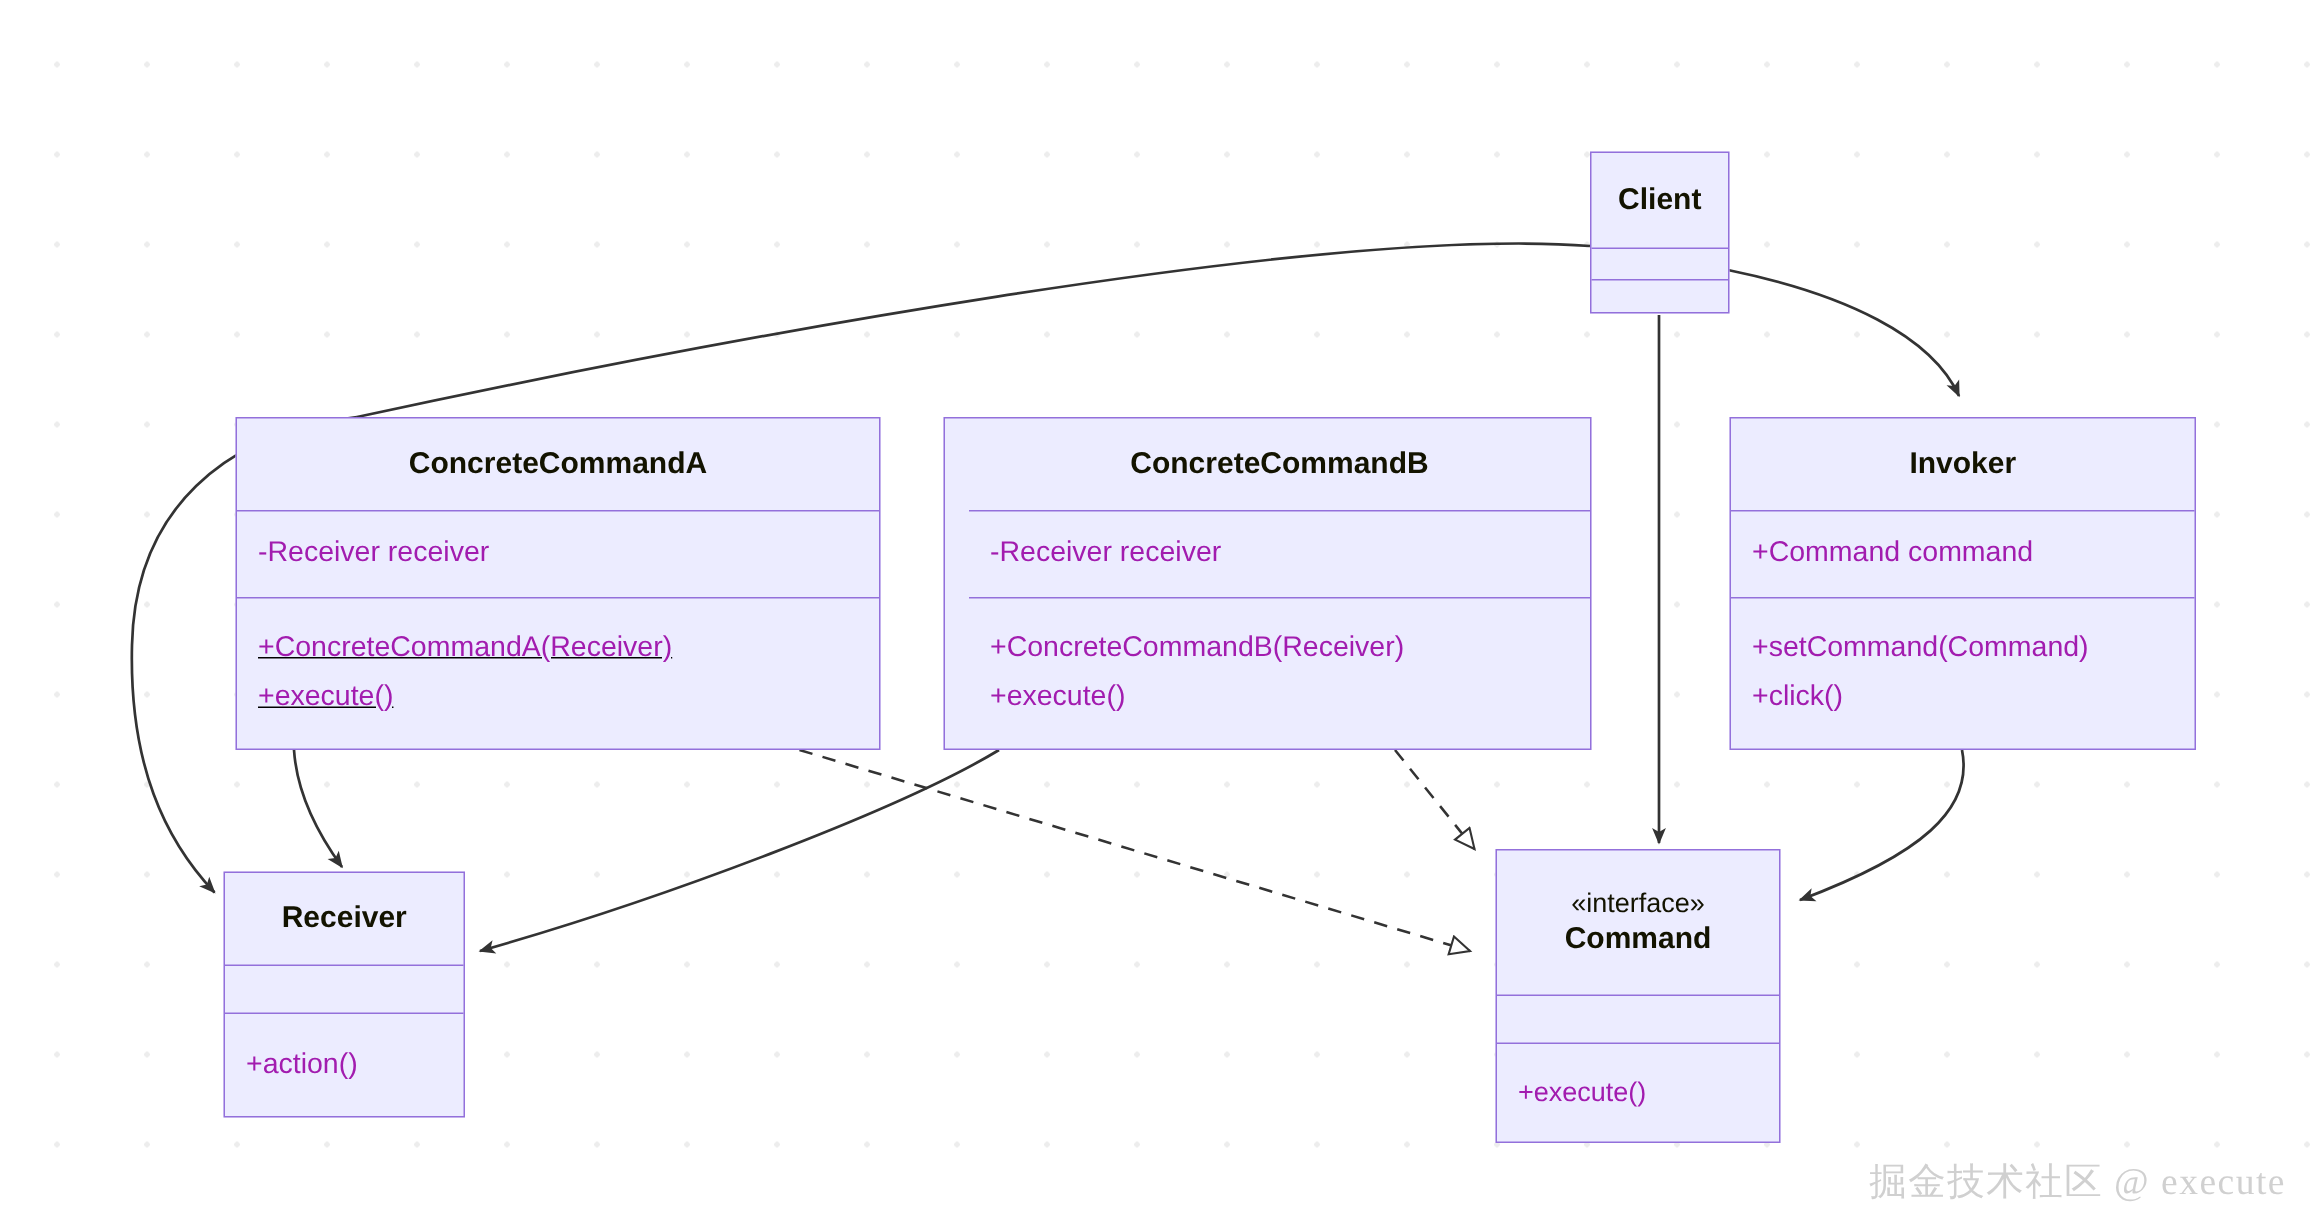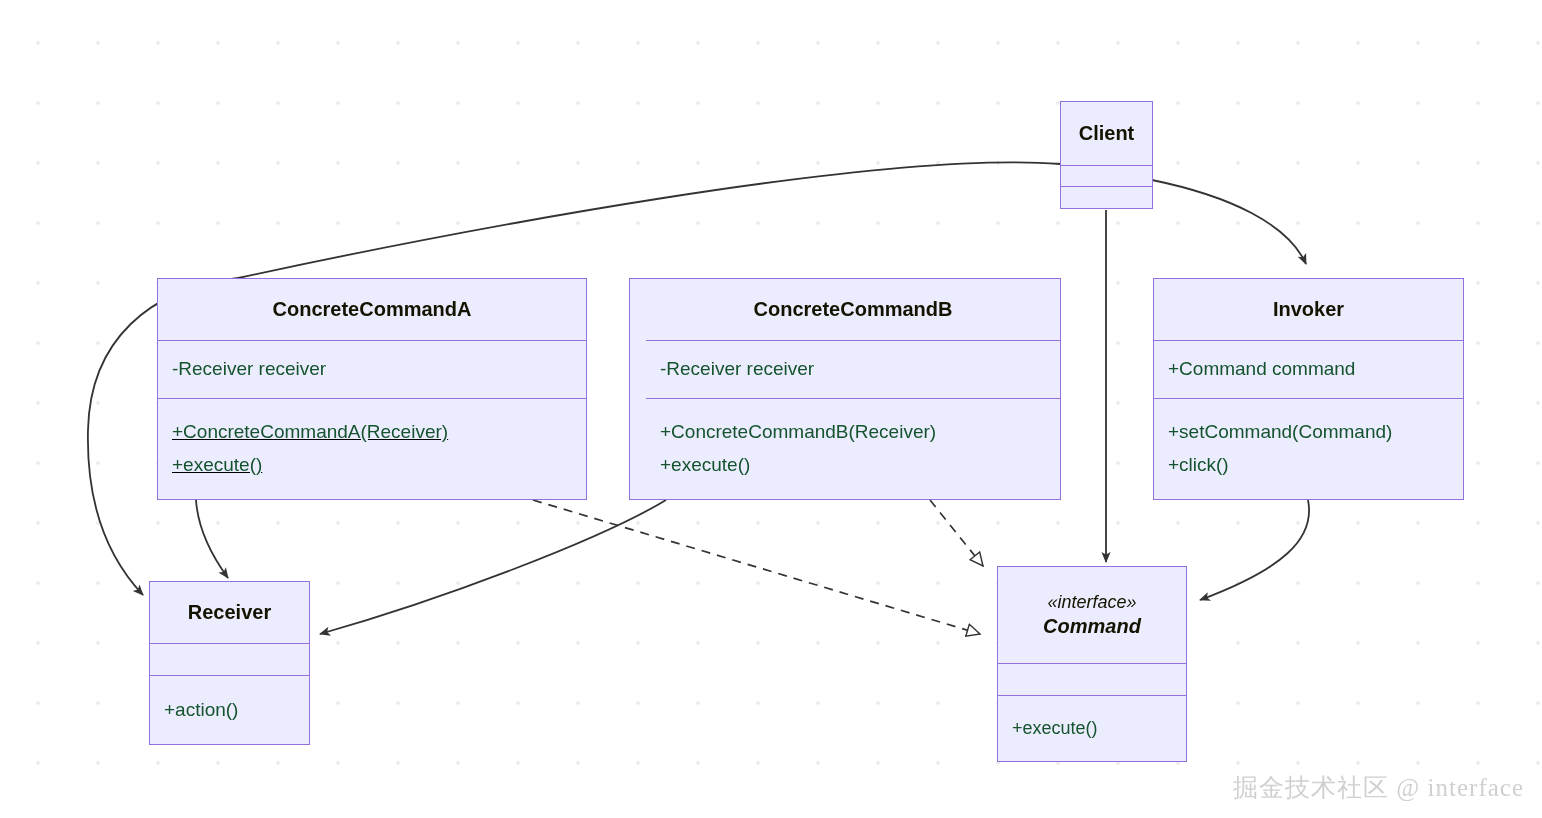--- a/index.html
+++ b/index.html
@@ -61,21 +61,21 @@
     white-space: nowrap;
   }
   .cls-stereotype {
     font-size: 18px;
     color: #131300;
     line-height: 1.25;
     white-space: nowrap;
   }
   .member {
     font-size: 19px;
-    color: #14532d;
+    color: #a21caf;
     line-height: 1.72;
     white-space: nowrap;
   }
   .member.small {
     font-size: 18px;
   }
   .watermark {
     position: absolute;
     right: 18px;
     bottom: 14px;
@@ -171,25 +171,25 @@
     <div class="uml-section sec-body" style="height:58px;">
       <span class="member">+Command command</span>
     </div>
     <div class="uml-section sec-body" style="height:102px;">
       <span class="member">+setCommand(Command)</span>
       <span class="member">+click()</span>
     </div>
   </div>
 
   <div class="uml-class" style="left:997px; top:566px; width:190px; height:196px;">
-    <div class="uml-section sec-title" style="height:96px;font-style:italic;">
+    <div class="uml-section sec-title" style="height:96px;">
       <span class="cls-stereotype">«interface»</span>
       <span class="cls-name">Command</span>
     </div>
     <div class="uml-section sec-body" style="height:32px;"></div>
     <div class="uml-section sec-body" style="height:66px;">
       <span class="member small">+execute()</span>
     </div>
   </div>
 
-  <div class="watermark">掘金技术社区 @ interface</div>
+  <div class="watermark">掘金技术社区 @ execute</div>
 
 </div>
 
 </body></html>

